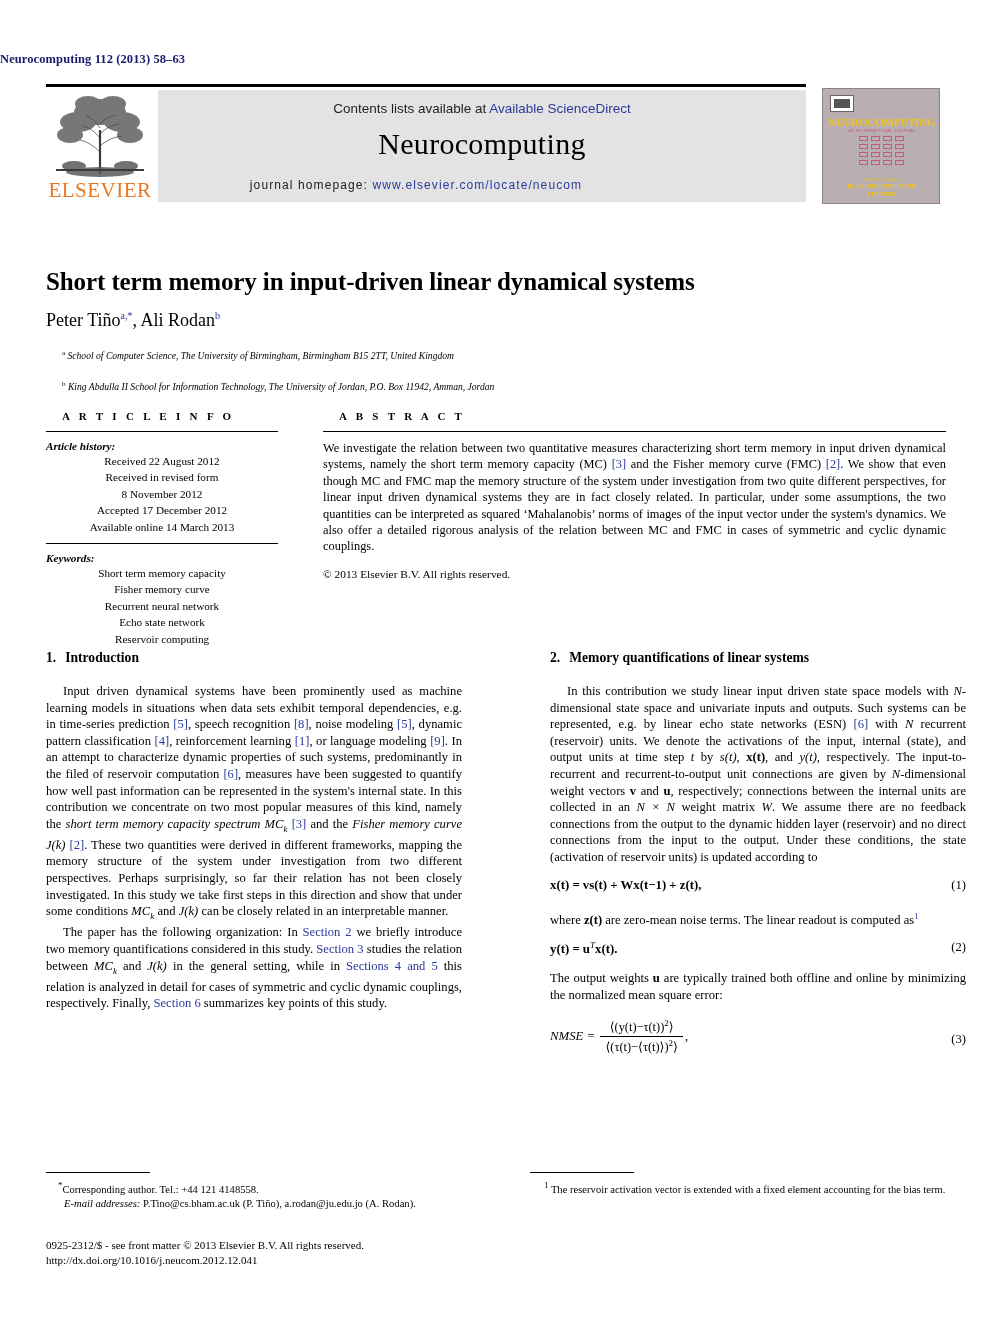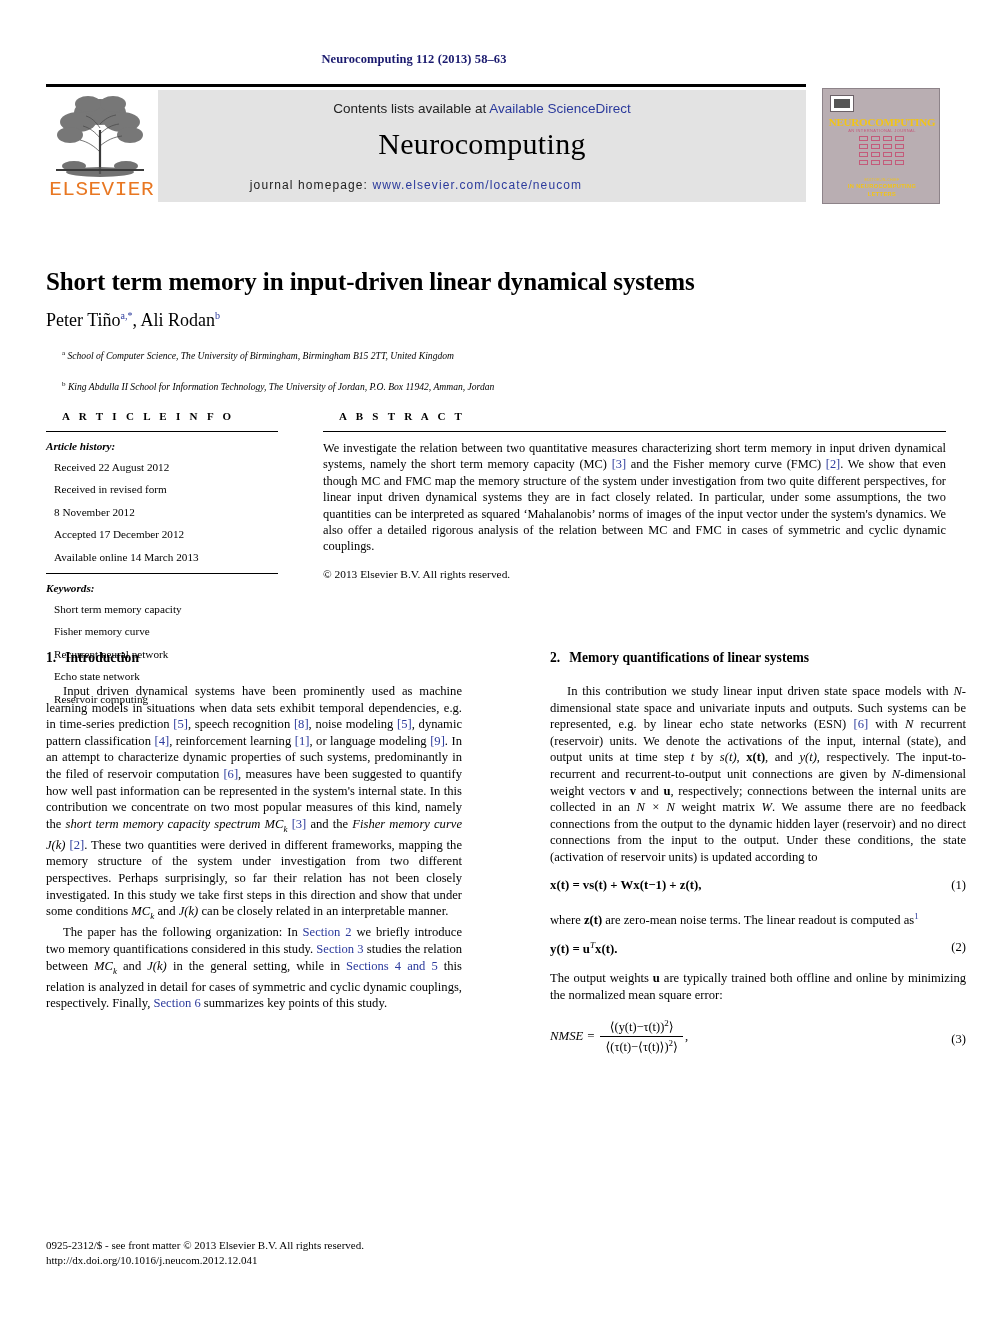--- a/index.html
+++ b/index.html
@@ -21,21 +21,21 @@
     left: 0; top: 0;
     width: 992px;
     height: 1323px;
   }
 
   
   .running-head {
     position: absolute;
     left: 0; top: 52px;
     width: 828px;
-    text-align: center;
+    text-align: left;
     font-family: "Liberation Serif", serif;
     font-size: 12.5px;
     font-weight: bold;
     color: #1a1a6e;
     letter-spacing: 0.1px;
   }
 
   
   .masthead {
     position: absolute;
@@ -60,22 +60,22 @@
     position: absolute;
     left: 4px; top: 0;
     width: 100px;
     height: 88px;
     overflow: hidden;
   }
   .elsevier-word {
     position: absolute;
     left: 0; top: 88px;
     width: 108px;
-    text-align: right;
-    font-family: Liberation Mono, monospace;
+    text-align: center;
+    font-family: Liberation Serif, serif;
     font-size: 21px;
     letter-spacing: 0.5px;
     color: #E87722;
     font-weight: normal;
   }
   .masthead-center {
     position: absolute;
     left: 112px; top: 6px;
     width: 648px;
     height: 112px;
@@ -286,21 +286,22 @@
     font-family: "Liberation Serif", serif;
     font-size: 11.2px;
     font-style: italic;
     font-weight: bold;
     margin: 0 0 1px 0;
   }
   .info-line {
     font-family: "Liberation Serif", serif;
     font-size: 11.2px;
     line-height: 14.4px;
-    margin: 8px;
+    margin: 2px;
+    text-align: center;
   }
   .abstract-body {
     font-family: "Liberation Serif", serif;
     font-size: 12.4px;
     line-height: 16.4px;
     text-align: justify;
     margin: 0;
     color: #000;
   }
   .abstract-body a { color: #2b3a9c; text-decoration: none; }
@@ -570,20 +571,29 @@
         <span class="eqbody"><i class="mi">NMSE =</i>
           <span class="frac">
             <span class="num"><span>⟨(y(t)−τ(t))</span><sup class="sup">2</sup><span>⟩</span></span>
             <span class="den"><span>⟨(τ(t)−⟨τ(t)⟩)</span><sup class="sup">2</sup><span>⟩</span></span>
           </span><span>,</span></span>
         <span class="eqnum" style="top:14px;">(3)</span>
       </div>
     </div>
   </div>
 
-
+  <div class="foot-left">
+    <div class="foot-rule"></div>
+    <p class="foot-text"><span class="ind"></span><sup>*</sup><span>Corresponding author. Tel.: +44 121 4148558.</span></p>
+    <p class="foot-text" style="padding-left:18px;"><i>E-mail addresses:</i><span> P.Tino@cs.bham.ac.uk (P. Tiño), a.rodan@ju.edu.jo (A. Rodan).</span></p>
+  </div>
+
+  <div class="foot-right">
+    <div class="foot-rule"></div>
+    <p class="foot-text"><sup style="padding-left:14px;">1</sup> <span>The reservoir activation vector is extended with a fixed element accounting for the bias term.</span></p>
+  </div>
 
   <div class="imprint">
     <div>0925-2312/$ - see front matter © 2013 Elsevier B.V. All rights reserved.</div>
     <div>http://dx.doi.org/10.1016/j.neucom.2012.12.041</div>
   </div>
 
 </div>
 
 </body></html>

